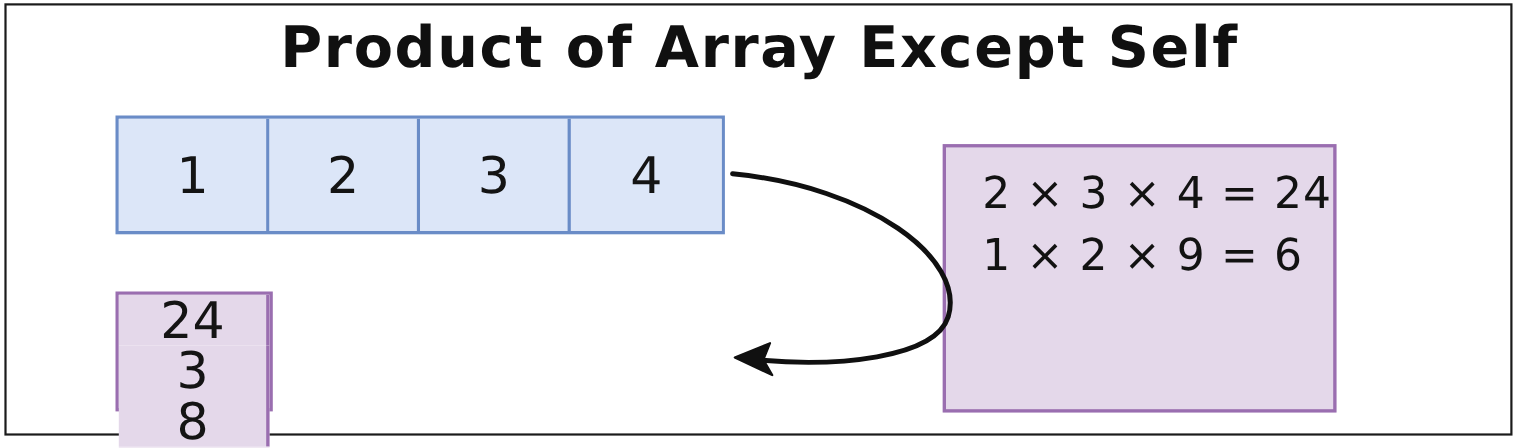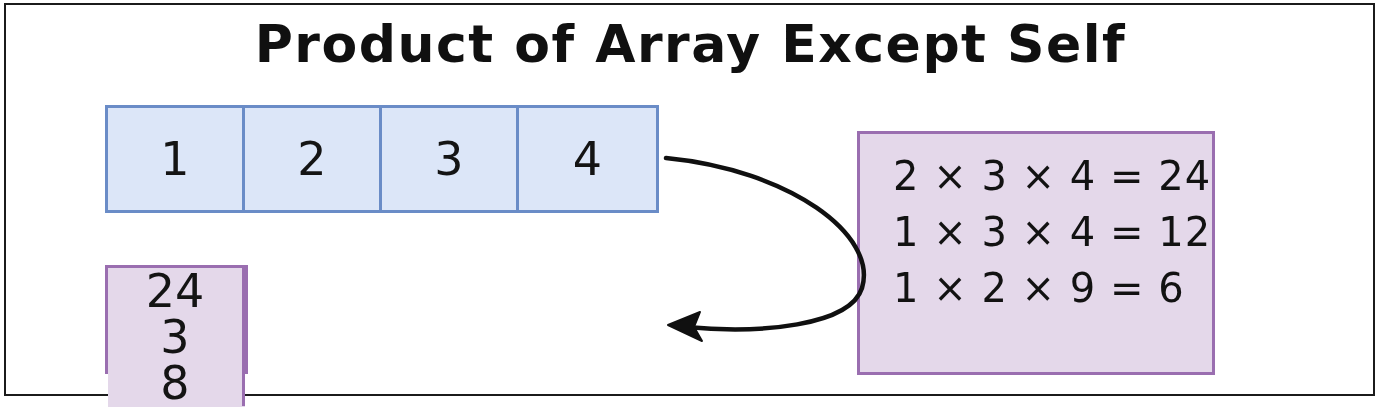--- a/index.html
+++ b/index.html
@@ -144,21 +144,20 @@
   <div class="array-row" id="output-array">
     <div class="cell">24</div>
     <div class="cell">3</div>
     <div class="cell">8</div>
     <div class="cell">6</div>
   </div>
 
   <div id="calc-panel">
     <div id="calc-lines">
       <div class="calc-line">2 × 3 × 4 = 24</div>
-      <div class="calc-line">1 × 3 × 4 = 12</div>
       <div class="calc-line">1 × 2 × 9 = 6</div>
     </div>
   </div>
 
   <svg id="arrow-svg" viewBox="0 0 1381 407">
     <path d="M 666 158 C 790 170, 878 235, 862 288 C 850 326, 760 334, 686 327" fill="none" stroke="#101010" stroke-width="4.5" stroke-linecap="round"></path>
     <path d="M 668 325 L 700 312 L 694 327 L 702 341 Z" fill="#101010" stroke="#101010" stroke-width="2" stroke-linejoin="round"></path>
   </svg>
 
 </div>

